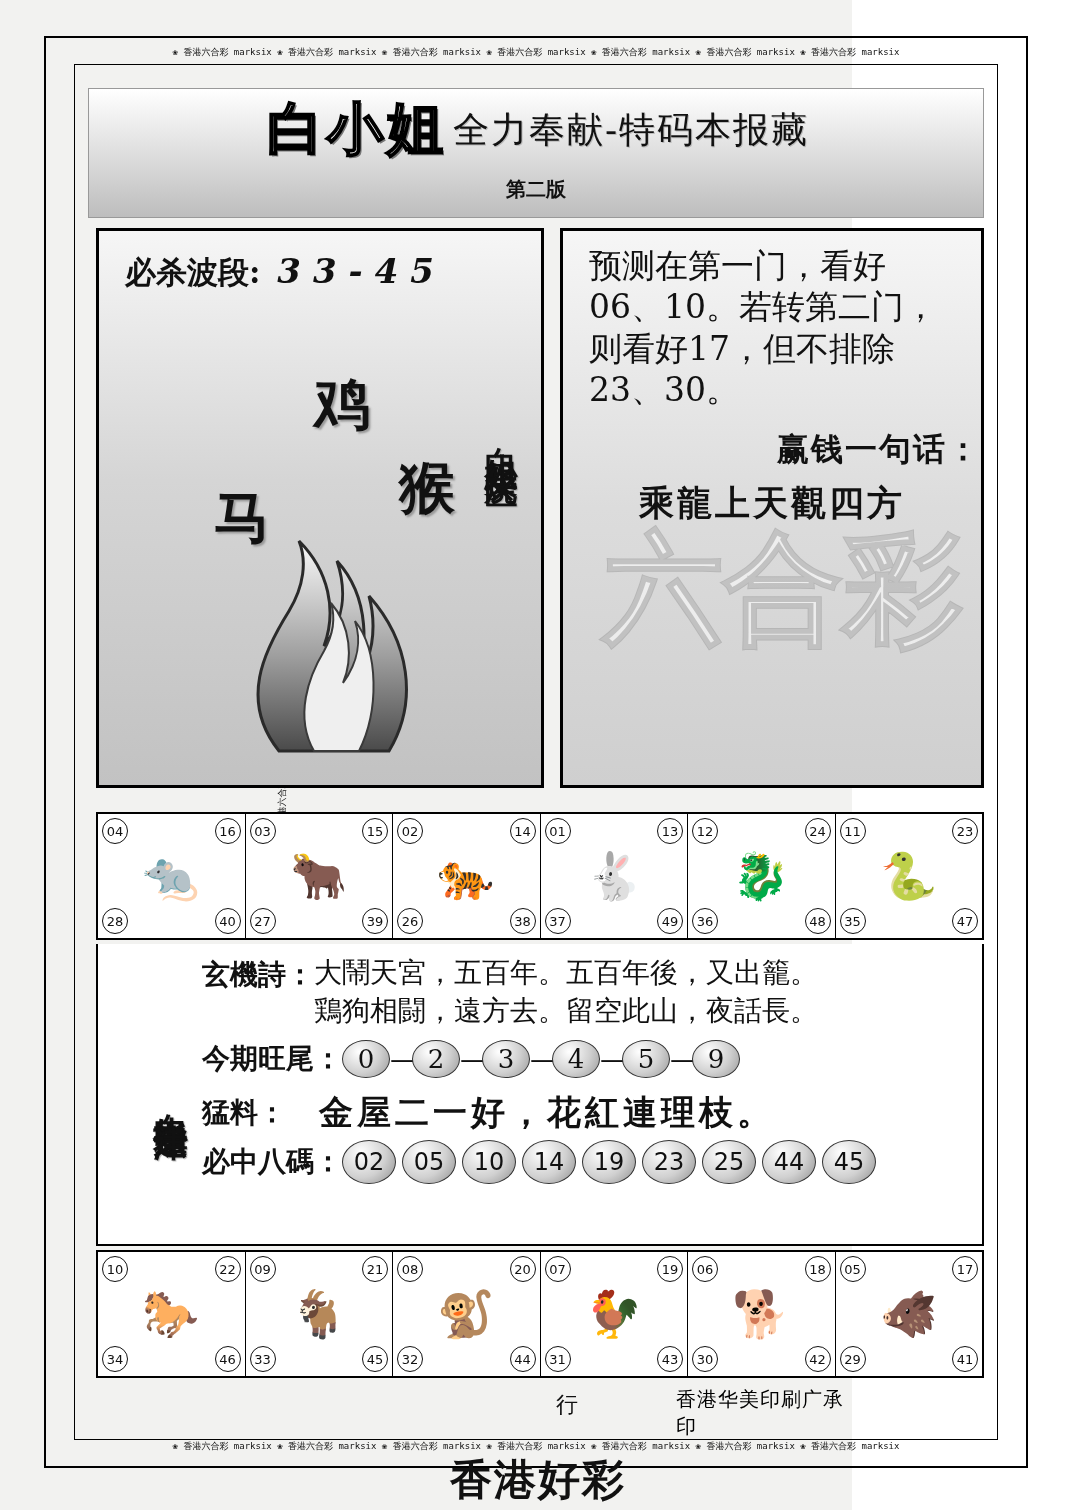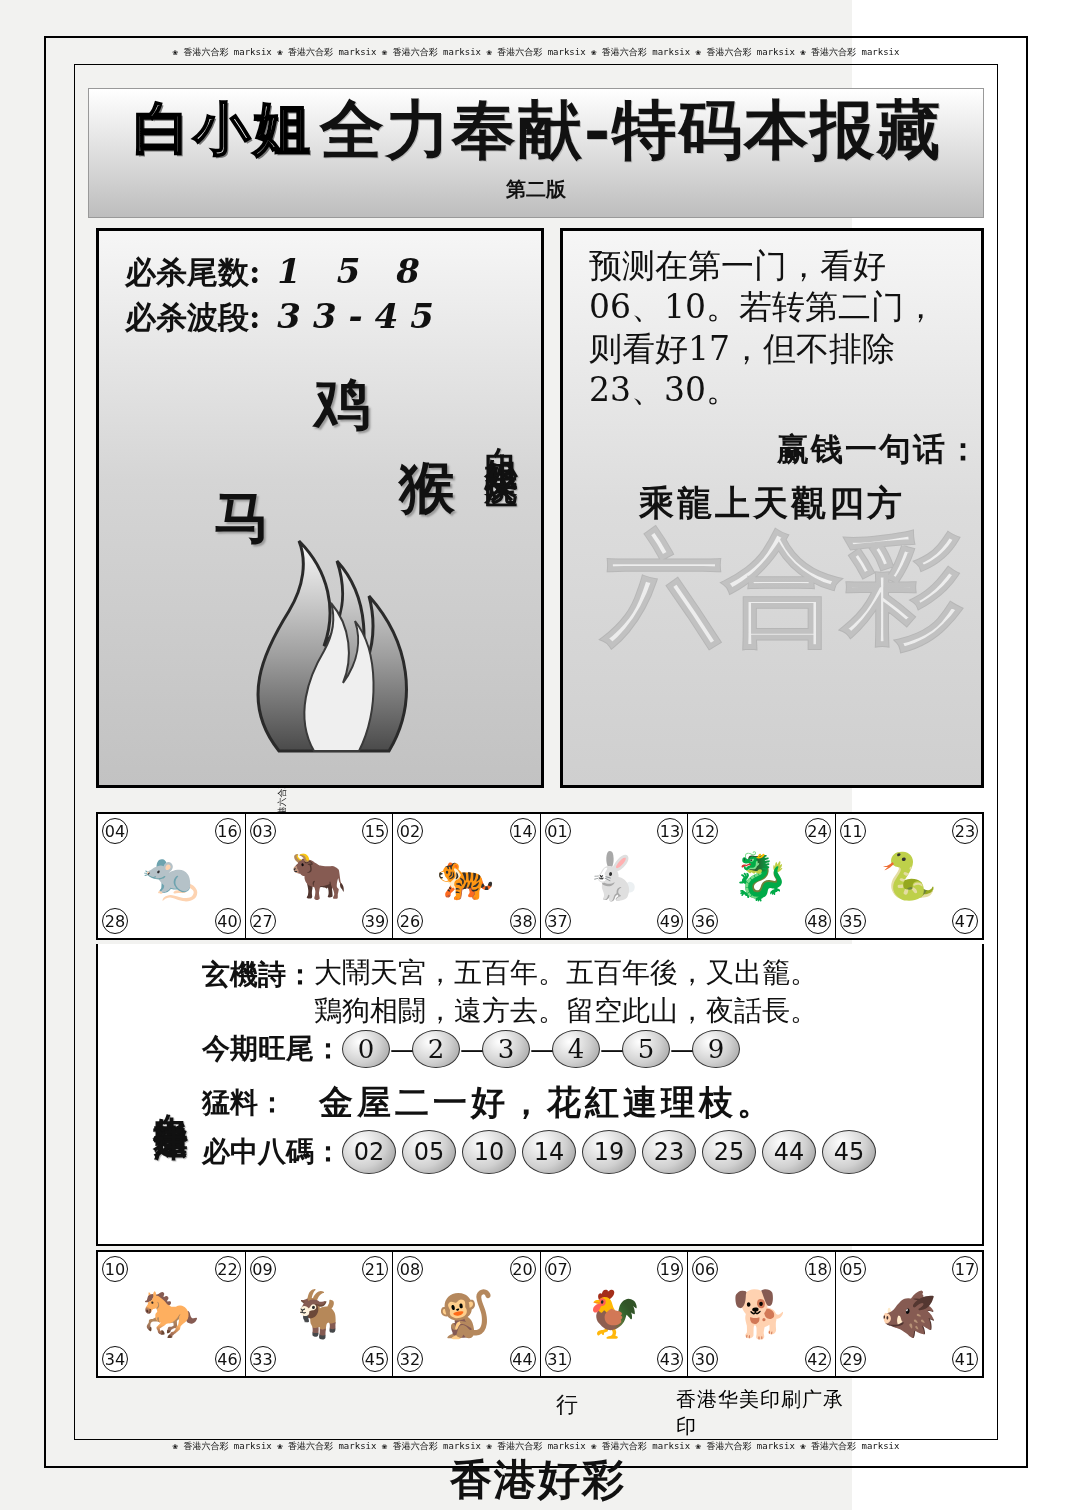--- a/index.html
+++ b/index.html
@@ -53,22 +53,22 @@
     font-weight:bold;
     font-size:56px;
     color:#fff;
     -webkit-text-stroke:2px #000;
     text-shadow:2px 2px 0 #777;
     letter-spacing:4px;
     padding-right:6px;
   }
   .title-black {
     font-family:"DejaVu Serif", serif;
-    font-weight:bold;
-    font-size:64px;
+    font-weight:normal;
+    font-size:36px;
     color:#111;
     letter-spacing:2px;
     text-shadow:1px 1px 0 #bbb;
   }
   .edition {
     position:absolute; left:0; top:176px; width:1072px; text-align:center;
     font-family:"DejaVu Serif", serif; font-weight:bold; font-size:20px; color:#111;
   }
 
   
@@ -145,21 +145,21 @@
     border:2px solid #000; display:flex; background:#fff;
   }
   .strip-top { top:812px; }
   .strip-bottom { top:1250px; }
   .cell {
     flex:1; position:relative; border-right:1px solid #000;
   }
   .cell:last-child { border-right:none; }
   .num {
     position:absolute; width:26px; height:26px; border:1.5px solid #111;
-    border-radius:50%; font-family:"DejaVu Sans", sans-serif; font-size:16px;
+    border-radius:50%; font-family:"DejaVu Sans", sans-serif; font-size:13px;
     display:flex; align-items:center; justify-content:center; color:#111;
     background:#fff;
   }
   .n-tl { left:4px; top:4px; }
   .n-tr { right:4px; top:4px; }
   .n-bl { left:4px; bottom:4px; }
   .n-br { right:4px; bottom:4px; }
   .animal {
     position:absolute; left:0; right:0; top:50%; transform:translateY(-50%);
     text-align:center; font-size:46px; color:#111; line-height:1;
@@ -246,24 +246,20 @@
 
   <div class="header-band"></div>
   <div class="title-row">
     <span class="title-white">白小姐</span>
     <span class="title-black">全力奉献-特码本报藏</span>
   </div>
   <div class="edition">第二版</div>
 
   <div class="panel-left">
     <div class="kill-wrap">
-      <div class="kill-line">
-        <span>必杀尾数:</span>
-        <span class="val">1 5 8</span>
-      </div>
       <div class="kill-line">
         <span>必杀波段:</span>
         <span class="val">33-45</span>
       </div>
     </div>
 
     <div class="zodiac-wrap">
       <span class="zod zod-ji">鸡</span>
       <span class="zod zod-hou">猴</span>
       <span class="zod zod-ma">马</span>
@@ -341,21 +337,21 @@
     <div class="mid-body">
 
       <div class="row" style="align-items:flex-start; margin-top:2px;">
         <span class="lbl" style="padding-top:2px;">玄機詩：</span>
         <span>
           <span class="poem" style="display:block;">大鬧天宮，五百年。五百年後，又出籠。</span>
           <span class="poem" style="display:block; margin-left:0px;">鶏狗相闘，遠方去。留空此山，夜話長。</span>
         </span>
       </div>
 
-      <div class="row" style="">
+      <div class="row" style="margin-top:10px;">
         <span class="lbl">今期旺尾：</span>
         <span class="tail-balls">
           <span class="tball">0</span>
           <span class="dash">—</span>
           <span class="tball">2</span>
           <span class="dash">—</span>
           <span class="tball">3</span>
           <span class="dash">—</span>
           <span class="tball">4</span>
           <span class="dash">—</span>

